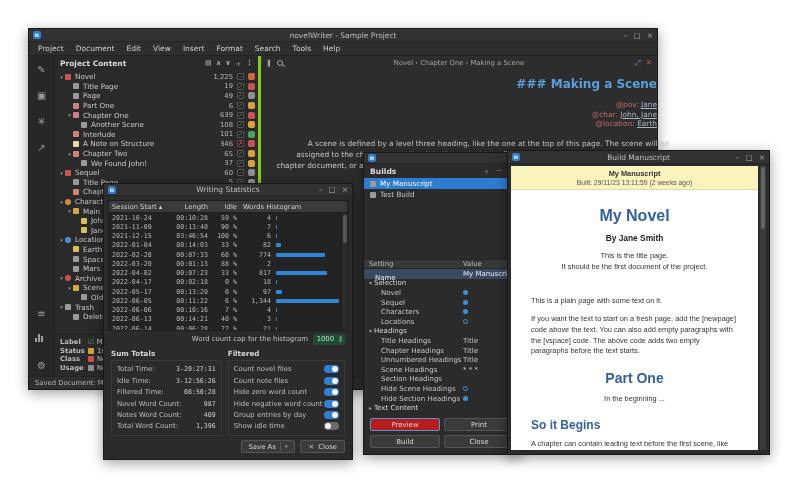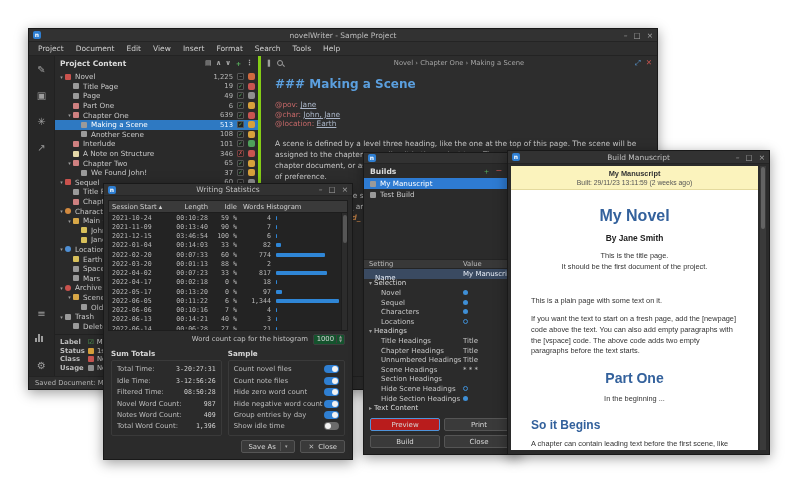--- a/index.html
+++ b/index.html
@@ -54,21 +54,21 @@
   .drow .dv { color:#c9c9c9; white-space:nowrap; overflow:hidden; }
 
   .editor { flex:1; background:#2d2d2d; display:flex; flex-direction:column; min-width:0; }
   .ed-header { height:13px; display:flex; align-items:center; padding:0 5px; position:relative; }
   .ed-header .crumb { position:absolute; left:0; right:0; text-align:center; font-size:6.8px; color:#a5a5a5; }
   .ed-hicons-l { display:flex; gap:5px; z-index:1; align-items:center; }
   .search-glyph { width:6px; height:6px; border:1px solid #9d9d9d; border-radius:50%; position:relative; }
   .search-glyph::after { content:""; position:absolute; width:3px; height:1px; background:#9d9d9d;
                          right:-3px; bottom:-1px; transform:rotate(45deg); }
   .ed-hicons-r { margin-left:auto; display:flex; gap:5px; z-index:1; font-size:7.5px; }
-  .ed-body { padding:8px 0 0 14px; }
+  .ed-body { padding:8px 0 0 14px;text-align:right; }
   .ed-h3 { font-size:12px; font-weight:bold; color:#5b9fde; }
   .ed-tags { margin-top:9px; }
   .ed-tagline { font-size:7.4px; height:9.6px; }
   .tagkey { color:#c56868; }
   .tagval { color:#a9b4c6; text-decoration:underline; }
   .ed-para { margin-top:9px; width:394px; font-size:7.4px; line-height:1.5; color:#c6c6c6; }
   .ed-para2 { margin-top:8px; font-size:7.4px; line-height:1.5; color:#c6c6c6; white-space:nowrap; }
   .seg-bo { color:#cf8a4b; font-weight:bold; }
   .seg-it { font-style:italic; color:#b2b2b2; }
   .seg-io { font-style:italic; color:#cf8a4b; font-weight:bold; }
@@ -251,28 +251,20 @@
             <span class="tchip" style="background: rgb(215, 161, 59);"></span>
           </div>
           <div class="trow" style="padding-left: 11px;">
             <span class="exp">▾</span>
             <span class="ticon" style="background: rgb(207, 128, 128);"></span>
             <span class="tlabel">Chapter One</span>
             <span class="tcount">639</span>
             <span class="tcheck" style="color: rgb(88, 176, 94);">✓</span>
             <span class="tchip" style="background: rgb(199, 84, 80);"></span>
           </div>
-          <div class="trow sel" style="padding-left: 19px;">
-            <span class="exp"></span>
-            <span class="ticon" style="background: rgb(154, 154, 154);"></span>
-            <span class="tlabel">Making a Scene</span>
-            <span class="tcount">513</span>
-            <span class="tcheck" style="color: rgb(88, 176, 94);">✓</span>
-            <span class="tchip" style="background: rgb(215, 161, 59);"></span>
-          </div>
           <div class="trow" style="padding-left: 19px;">
             <span class="exp"></span>
             <span class="ticon" style="background: rgb(154, 154, 154);"></span>
             <span class="tlabel">Another Scene</span>
             <span class="tcount">108</span>
             <span class="tcheck" style="color: rgb(88, 176, 94);">✓</span>
             <span class="tchip" style="background: rgb(215, 161, 59);"></span>
           </div>
           <div class="trow" style="padding-left: 11px;">
             <span class="exp"></span>
@@ -677,21 +669,21 @@
             <span class="k">Notes Word Count:</span>
             <span class="v">409</span>
           </div>
           <div class="totrow">
             <span class="k">Total Word Count:</span>
             <span class="v">1,396</span>
           </div>
         </div>
     </div>
     <div class="sec" style="flex:1.08">
-      <div class="sec-title">Sample</div>
+      <div class="sec-title">Filtered</div>
       <div class="sec-box" id="filters">
           <div class="filrow">
             <span class="k">Count novel files</span>
             <span class="toggle on">
               <span class="knob"></span>
             </span>
           </div>
           <div class="filrow">
             <span class="k">Count note files</span>
             <span class="toggle on">

